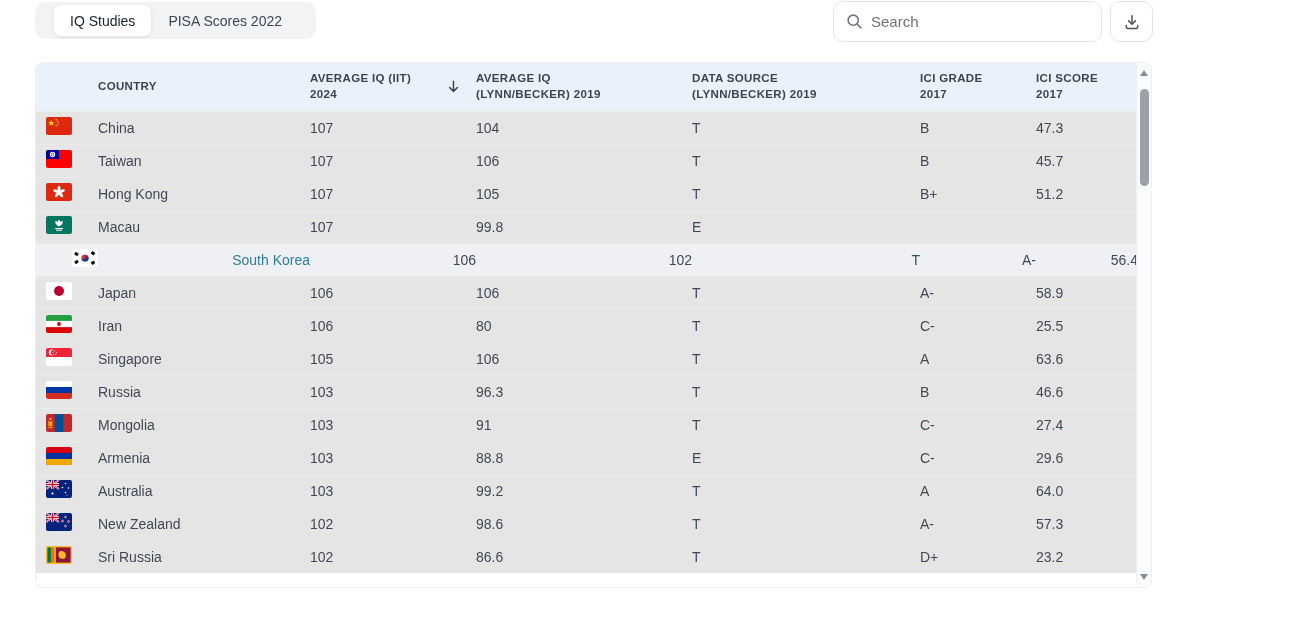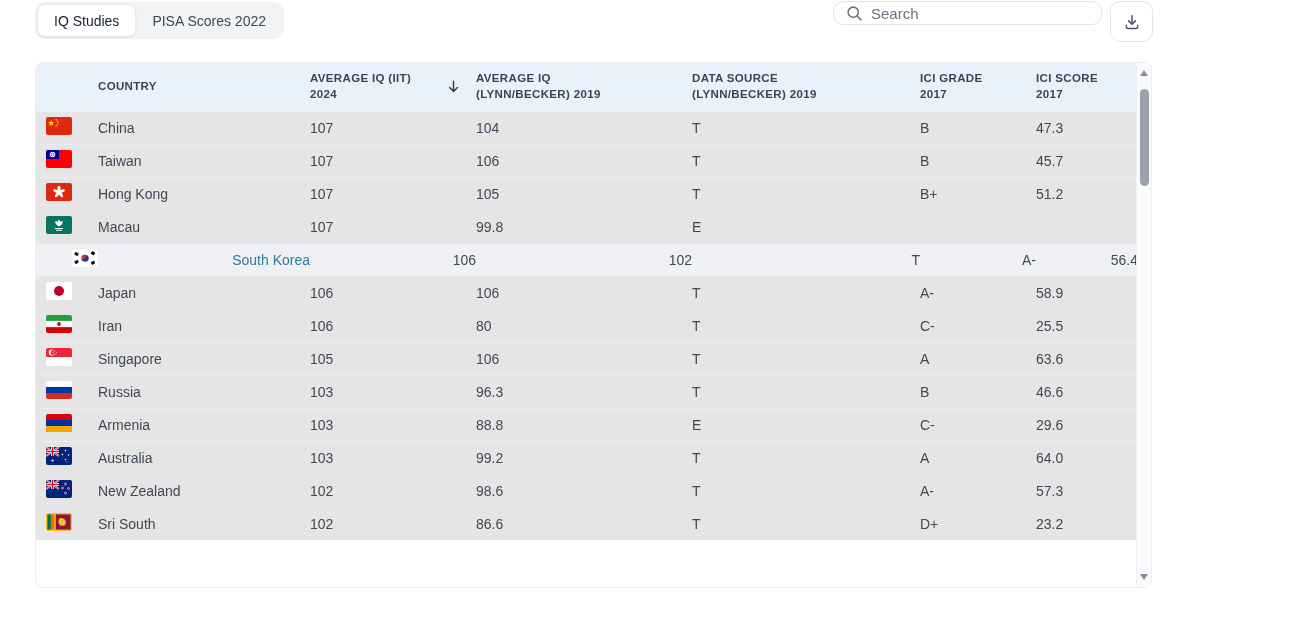--- a/index.html
+++ b/index.html
@@ -2,29 +2,29 @@
 <html><head>
 <meta charset="utf-8">
 <style>
   * { margin:0; padding:0; box-sizing:border-box; }
   html,body { width:1308px; height:624px; background:#ffffff; overflow:hidden;
               font-family:"Liberation Sans", sans-serif; }
   .page { position:relative; width:1308px; height:624px; background:#fff; }
 
   
   .tabs { position:absolute; left:35px; top:2px; height:37px; background:#f1f3f5;
-          border-radius:10px; display:flex; align-items:center; padding:2px; }
+          border-radius:10px; display:flex; align-items:center; padding:18px; }
   .tab { border:none; background:transparent; height:33px; padding:0 16px;
          font-family:inherit; font-size:14px; color:#3f4756; border-radius:8px;
          cursor:pointer; white-space:nowrap; }
   .tab.active { background:#ffffff; color:#16212f; box-shadow:0 1px 2px rgba(0,0,0,.08);
                 border:1px solid #e9ebee; }
 
   
-  .search { position:absolute; left:833px; top:1px; width:269px; height:24px;
+  .search { position:absolute; left:833px; top:1px; width:269px; height:41px;
             border:1px solid #e2e5ea; border-radius:10px; background:#fff;
             display:flex; align-items:center; padding:0 12px; gap:8px; }
   .search svg { flex:0 0 auto; }
   .search input { border:none; outline:none; flex:1; font-family:inherit;
                   font-size:15px; color:#1f2937; background:transparent; min-width:0; }
   .search input::placeholder { color:#6b7280; }
   .dl-btn { position:absolute; left:1110px; top:1px; width:43px; height:41px;
             border:1px solid #e2e5ea; border-radius:10px; background:#fff;
             display:flex; align-items:center; justify-content:center; cursor:pointer; }
 
@@ -257,20 +257,39 @@
                 </svg></span></td>
             <td class="cell-country">Russia</td>
             <td>103</td>
             <td>96.3</td>
             <td>T</td>
             <td>B</td>
             <td>46.6</td>
           </tr>
           <tr>
             <td class="cell-flag"><span class="flag"><svg viewBox="0 0 26 18">
+                  <rect width="26" height="18" fill="#c4272f"></rect>
+                  <rect x="8.7" width="8.6" height="18" fill="#015197"></rect>
+                  <g fill="#f9cf02">
+                    <circle cx="4.3" cy="5" r="1.1"></circle>
+                    <rect x="2.4" y="7" width="1" height="5.5"></rect>
+                    <rect x="5.2" y="7" width="1" height="5.5"></rect>
+                    <rect x="3.7" y="7.8" width="1.2" height="4"></rect>
+                    <rect x="2.4" y="13.2" width="3.8" height=".9"></rect>
+                  </g>
+                </svg></span></td>
+            <td class="cell-country">Mongolia</td>
+            <td>103</td>
+            <td>91</td>
+            <td>T</td>
+            <td>C-</td>
+            <td>27.4</td>
+          </tr>
+          <tr>
+            <td class="cell-flag"><span class="flag"><svg viewBox="0 0 26 18">
                   <rect width="26" height="18" fill="#d90012"></rect>
                   <rect y="6" width="26" height="6" fill="#0033a0"></rect>
                   <rect y="12" width="26" height="6" fill="#f2a800"></rect>
                 </svg></span></td>
             <td class="cell-country">Armenia</td>
             <td>103</td>
             <td>88.8</td>
             <td>E</td>
             <td>C-</td>
             <td>29.6</td>
@@ -324,21 +343,21 @@
             <td>57.3</td>
           </tr>
           <tr>
             <td class="cell-flag"><span class="flag"><svg viewBox="0 0 26 18">
                   <rect width="26" height="18" fill="#fbbd2a"></rect>
                   <rect x="1.4" y="1.4" width="3.5" height="15.2" fill="#00724c"></rect>
                   <rect x="4.9" y="1.4" width="3.5" height="15.2" fill="#eb7400"></rect>
                   <rect x="9.8" y="1.4" width="14.8" height="15.2" fill="#8d153a"></rect>
                   <path d="M13.5 5.5c2-1 5 0 6 2 .8 1.7.3 4-1 5-2 .8-4.5.3-5.5-1.5-.8-1.8-.8-4.3.5-5.5z" fill="#fbbd2a"></path>
                 </svg></span></td>
-            <td class="cell-country">Sri South</td>
+            <td class="cell-country">Sri Russia</td>
             <td>102</td>
             <td>86.6</td>
             <td>T</td>
             <td>D+</td>
             <td>23.2</td>
           </tr>
         </tbody>
     </table>
 
     <div class="sbar">

